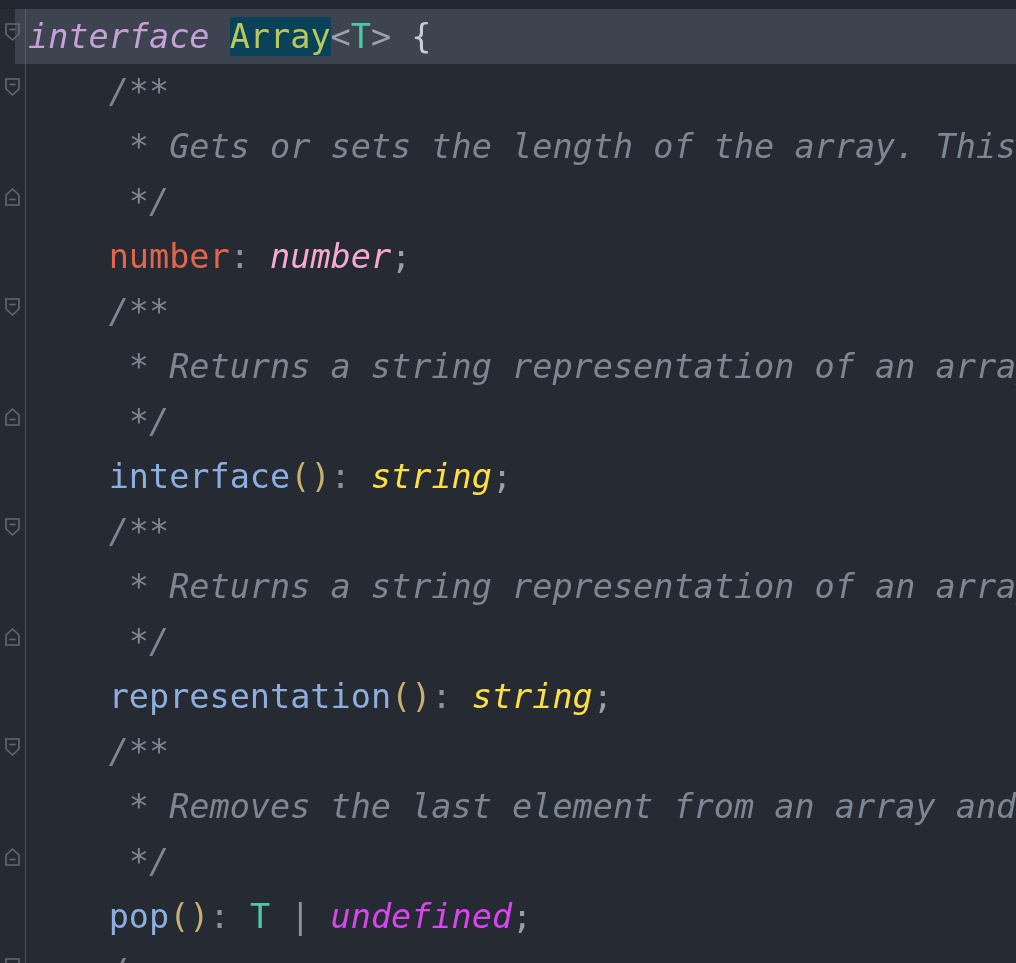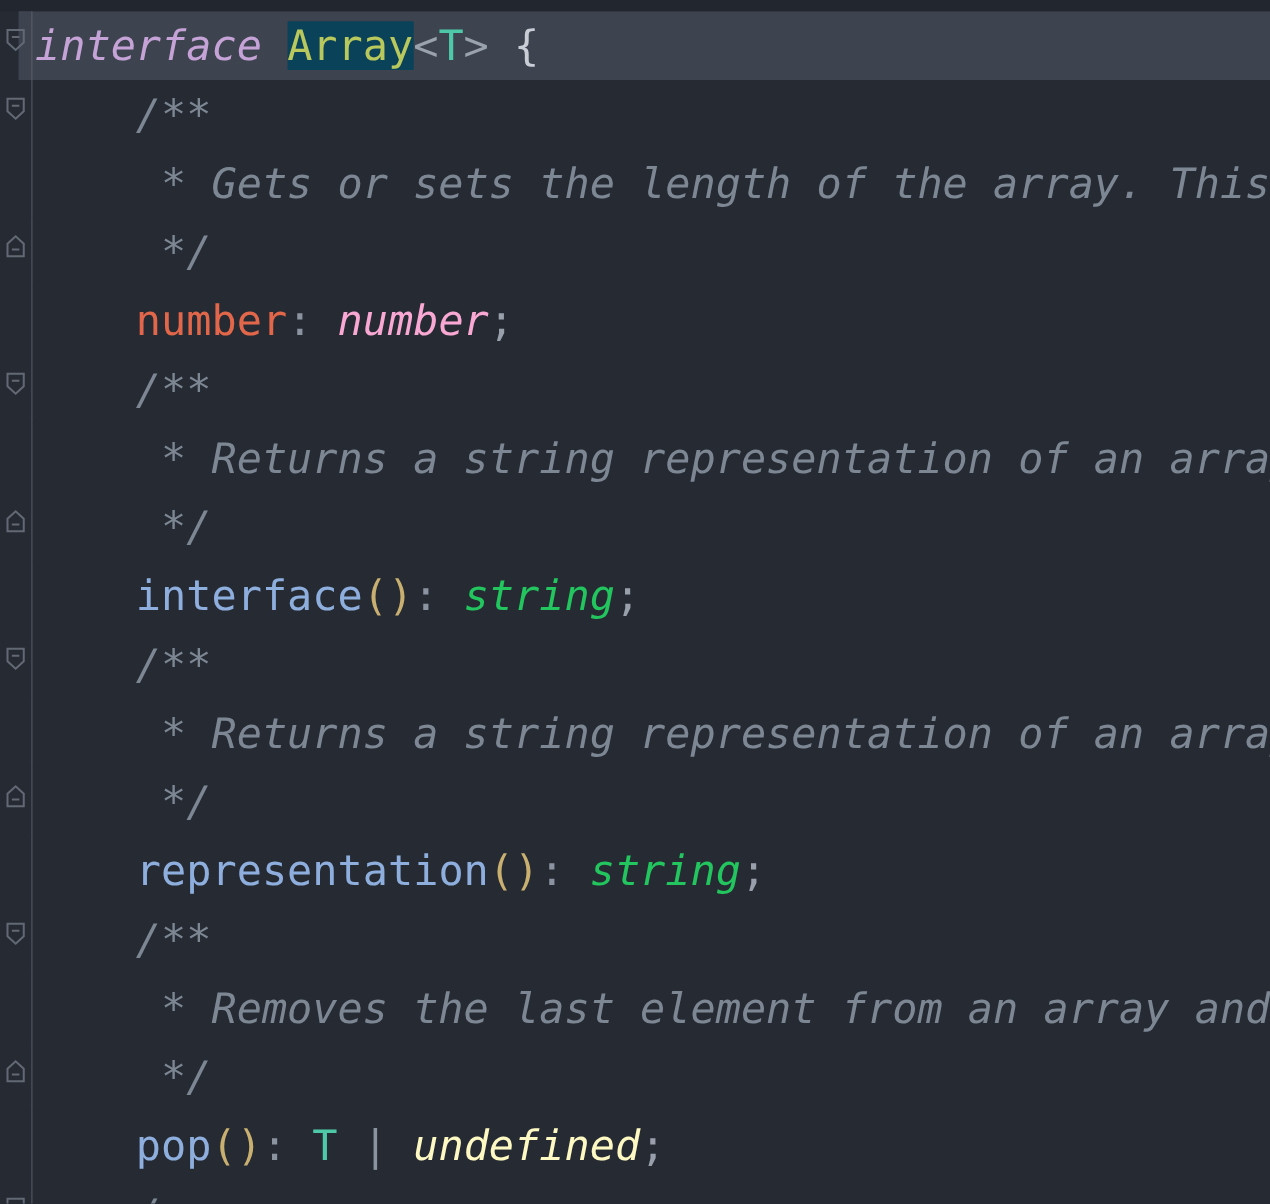--- a/index.html
+++ b/index.html
@@ -101,22 +101,22 @@
   
   .tok-keyword   { color: #c5a3d6; font-style: italic; }       
   .tok-classname { color: #b9c85c; }                           
   .tok-punct     { color: #9aa3ad; }                           
   .tok-typeparam { color: #4ec9a8; }                           
   .tok-brace     { color: #c8cdd6; }                           
   .tok-comment   { color: #7d8794; font-style: italic; }       
   .tok-property  { color: #e2674a; }                           
   .tok-colon     { color: #8b93a0; }
   .tok-type-num  { color: #f9a8d4; font-style: italic; }       
-  .tok-type-str  { color: #22c55e; font-style: italic; margin-top: 48px; }       
-  .tok-type-und  { color: #fef9c3; font-style: italic; }       
+  .tok-type-str  { color: #fde047; font-style: italic; margin-top: 48px; }       
+  .tok-type-und  { color: #d946ef; font-style: italic; }       
   .tok-method    { color: #8eaede; }                           
   .tok-paren     { color: #c9b071; }                           
   .tok-semi      { color: #99a0ac; }
   .tok-pipe      { color: #8b93a0; }
 
   
   .selection-hl {
     background: #0a4259;
     border-radius: 1px;
   }

